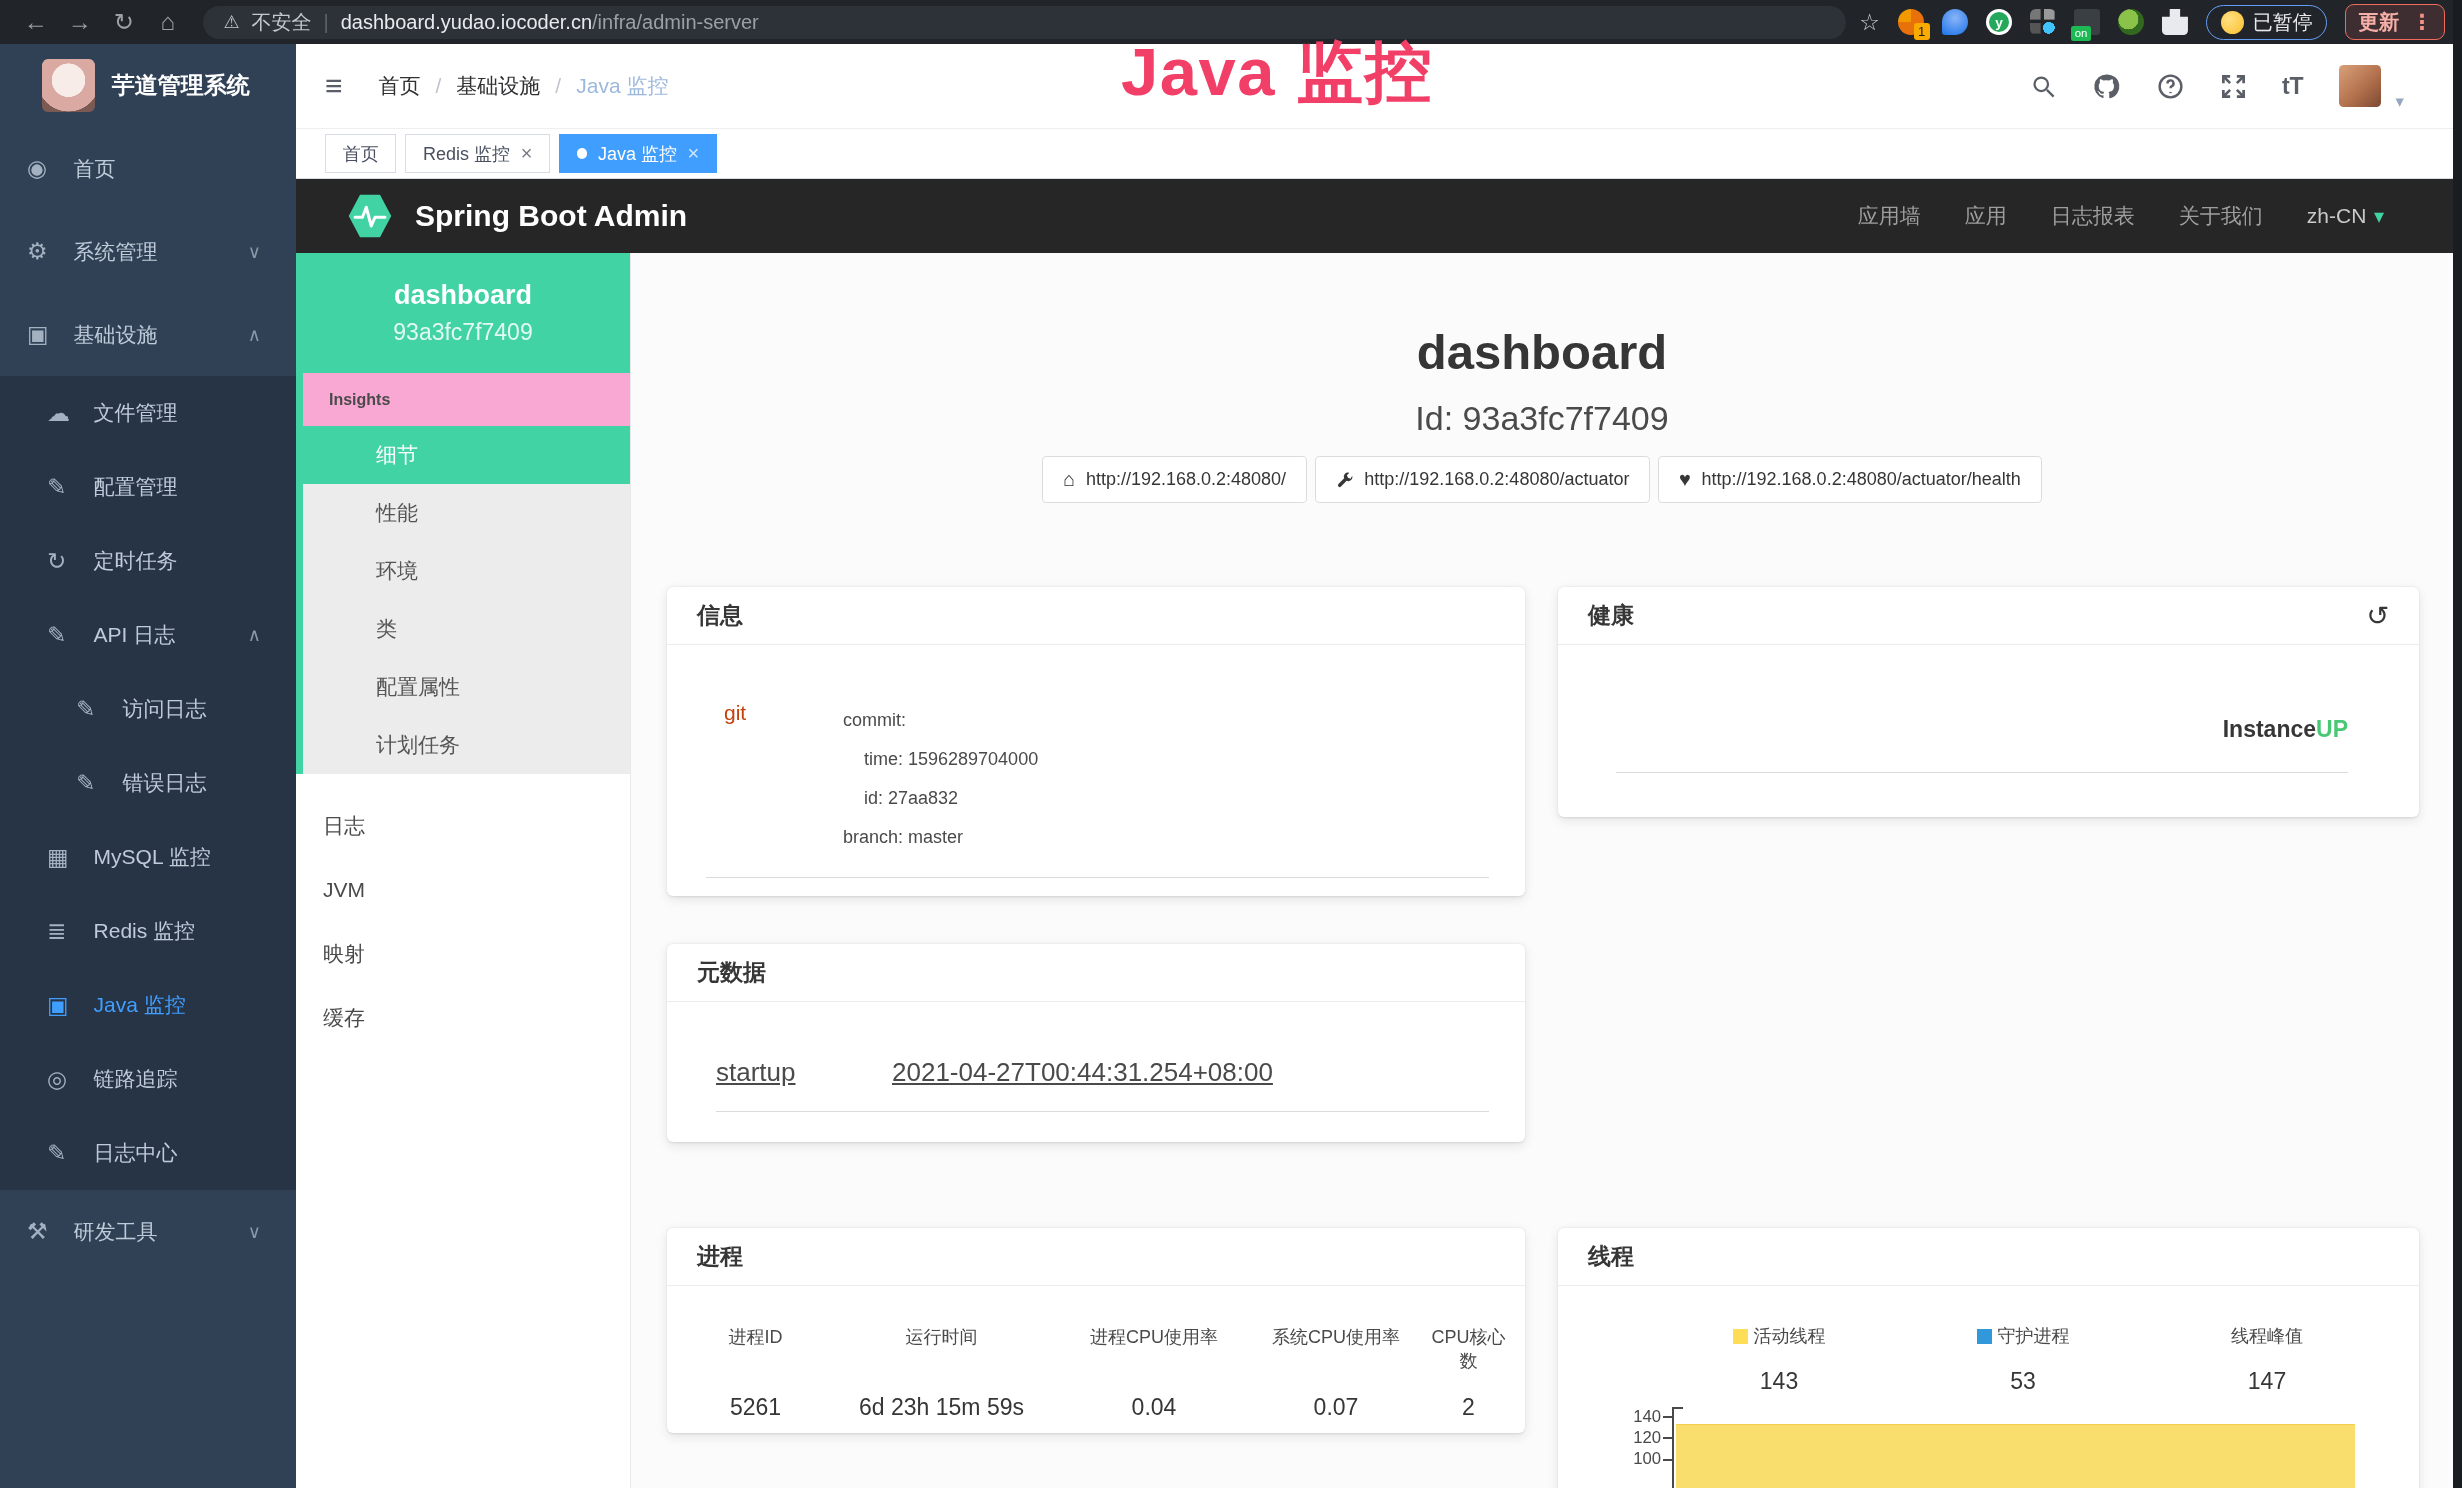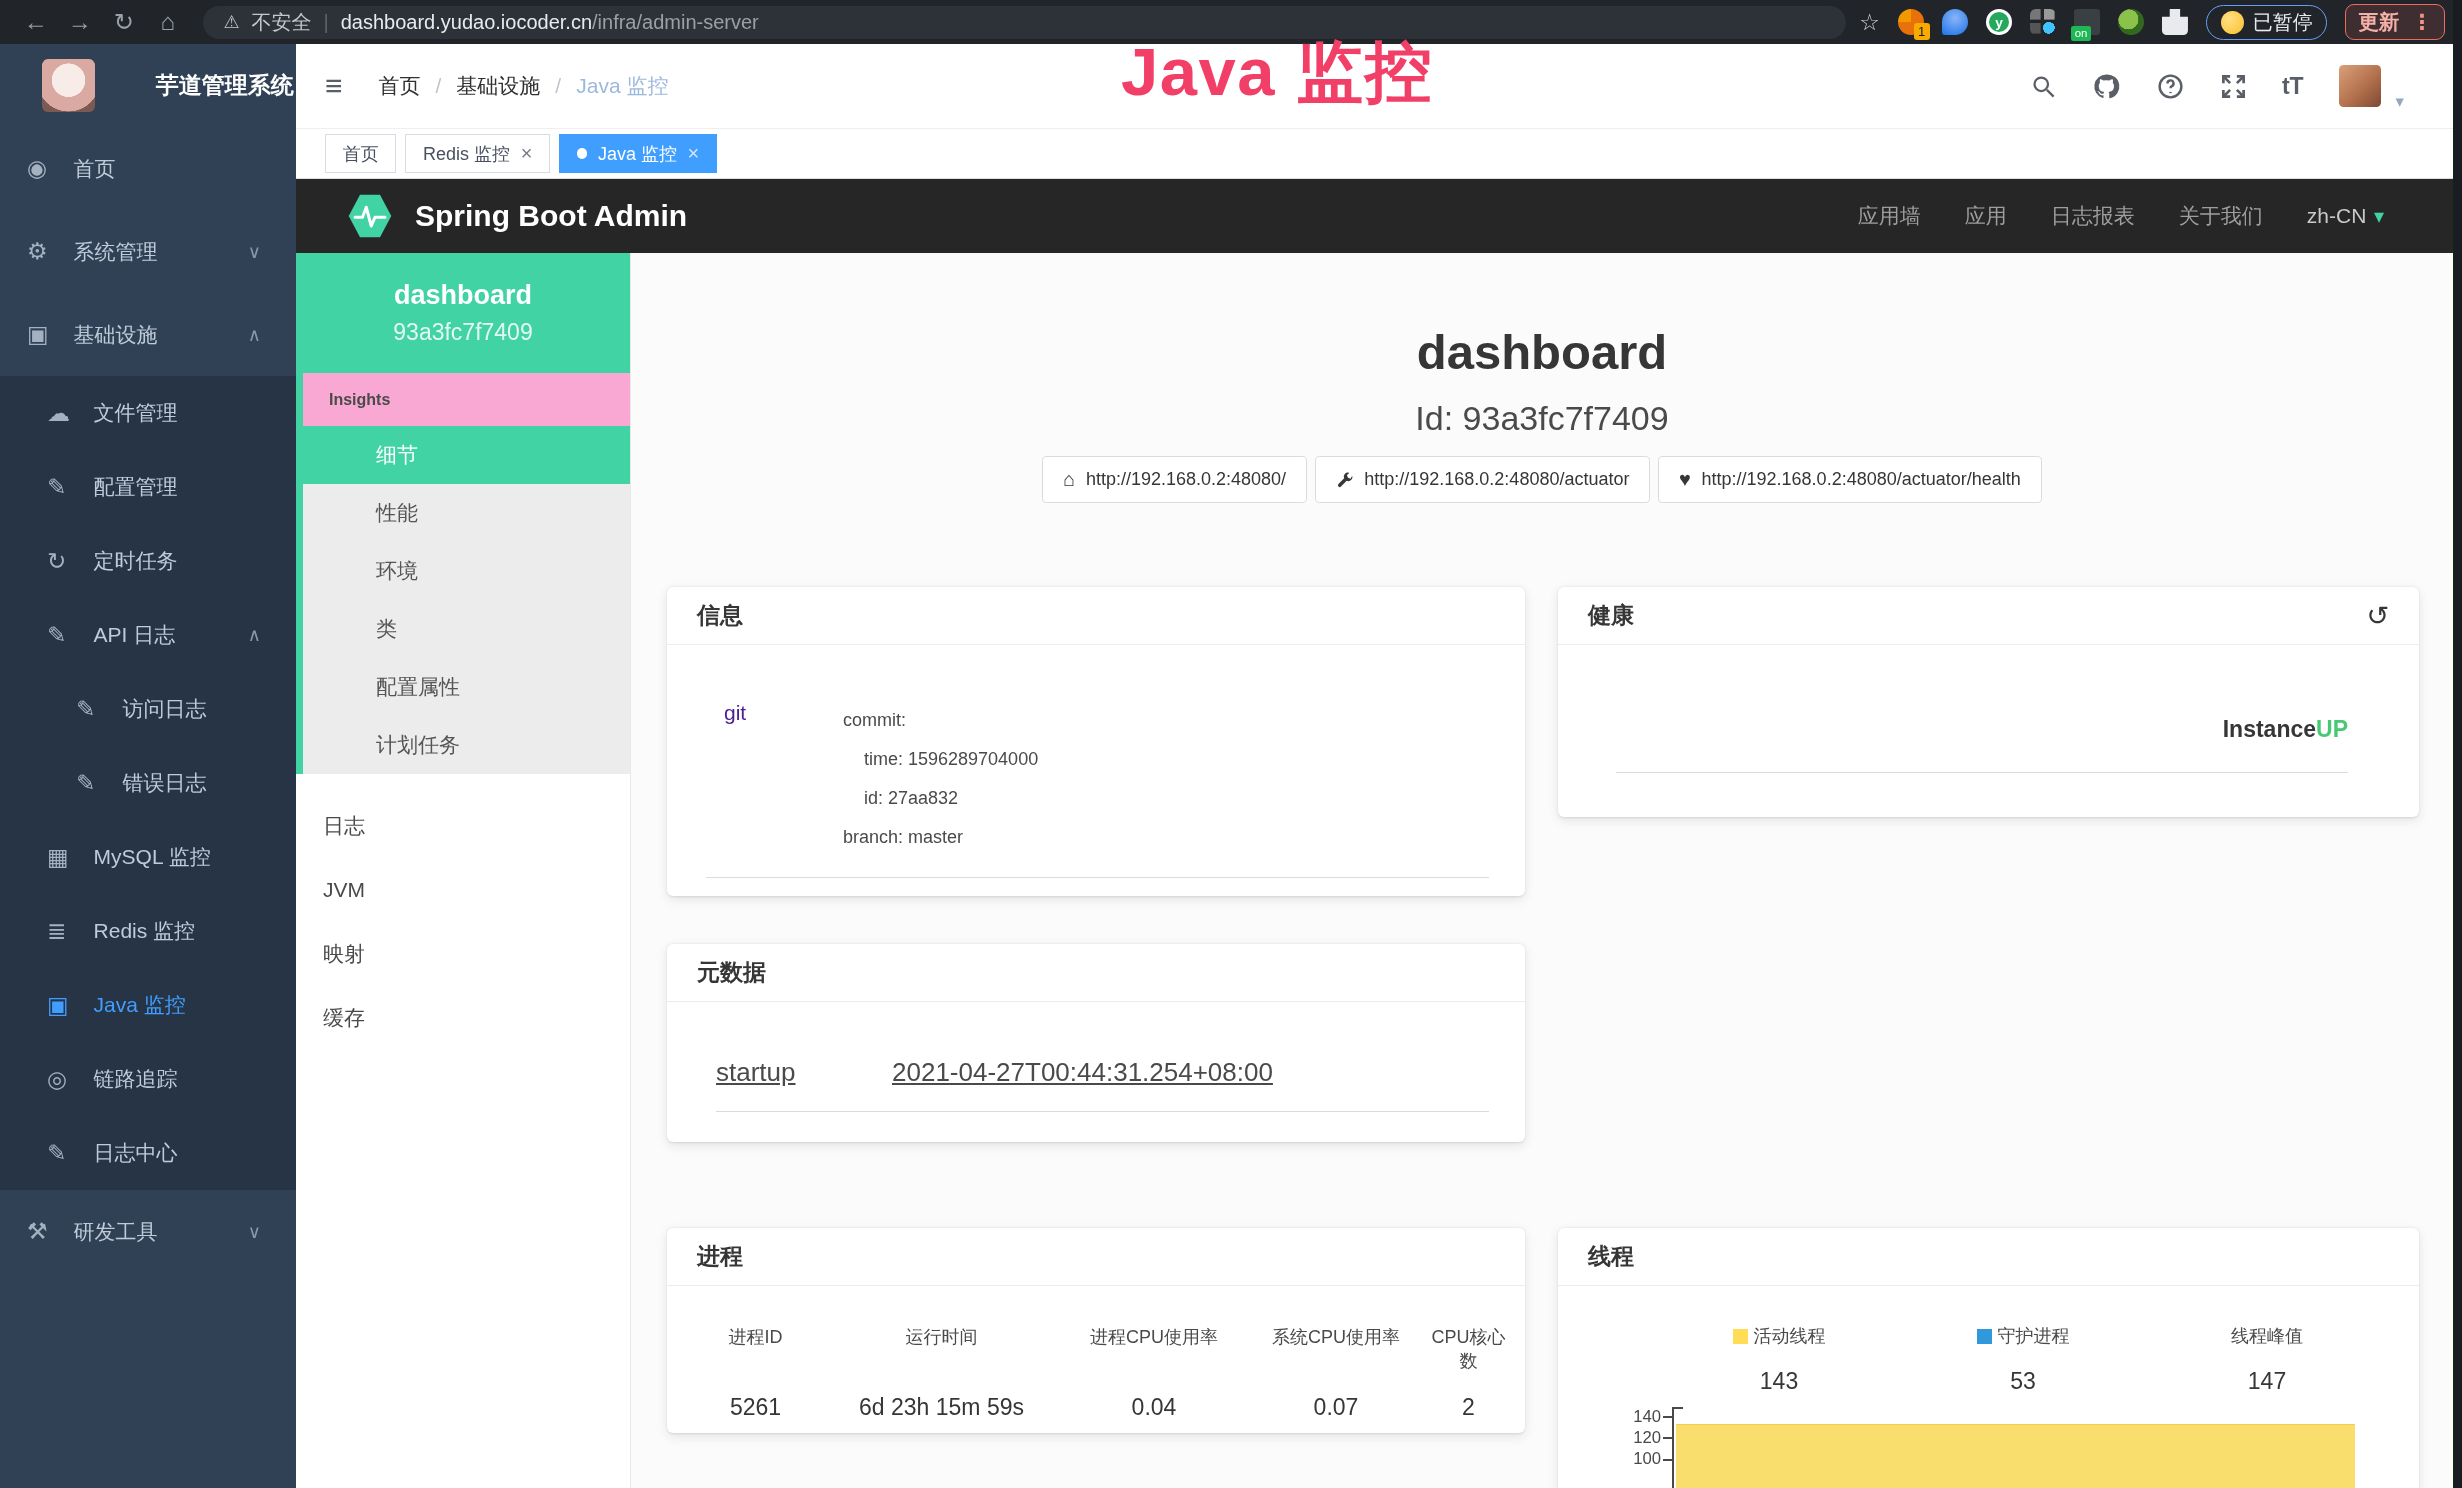--- a/index.html
+++ b/index.html
@@ -43,21 +43,21 @@
 
   
   #annotation { position:absolute; left:1121px; top:27px; font-size:67px; font-weight:700; color:#f23f68;
     z-index:100; letter-spacing:1.5px; }
 
   
   #sidebar { position:absolute; left:0; top:44px; width:296px; bottom:0; background:#304156; z-index:5; }
   .logo-row { display:flex; align-items:center; gap:16.7px; height:83px; padding-left:42px; }
   .logo-img { width:53px; height:53px; border-radius:6px; flex:0 0 auto;
     background:radial-gradient(circle at 50% 40%, #f7ece7 0 40%, #d9a9a2 41% 75%, #7a5a52 76%); }
-  .logo-title { font-size:23px; font-weight:700; color:#fff;margin-left:44px; }
+  .logo-title { font-size:23px; font-weight:700; color:#fff; }
   .menu { font-size:21px; color:#bfcbd9; }
   .m-item { height:83px; display:flex; align-items:center; padding-left:27px; position:relative; cursor:pointer; }
   .submenu { background:#263445; }
   .submenu .m-item { height:74px; padding-left:47px; }
   .submenu .m-item.lvl2 { padding-left:76px; }
   .mi { width:36px; font-size:23px; color:#a3b1c0; flex:0 0 auto; }
   .m-label { margin-left:10.6px; }
   .chev { position:absolute; right:35px; font-size:18px; color:#8a97a6; }
   .m-item.active, .m-item.active .mi { color:#409eff; }
 
@@ -119,21 +119,21 @@
   .linkbtn .li { font-size:20px; color:#363636; }
 
   .card { position:absolute; background:#fff; border-radius:6px;
     box-shadow:0 3.8px 12px rgba(0,0,0,.09), 0 0.8px 2.3px rgba(10,10,10,.1); }
   .card-hd { height:58px; display:flex; align-items:center; justify-content:space-between; padding:0 30px;
     font-size:23px; font-weight:700; color:#363636; border-bottom:1.5px solid #ededed; }
   .hist { font-size:27px; color:#363636; font-weight:400; cursor:pointer; }
 
   #card-info { left:36px; top:334px; width:858px; height:309px; }
   .info-row { display:flex; margin:56px 36px 0 39px; border-bottom:1.5px solid #dbdbdb; padding-bottom:20px; }
-  .info-label { width:137px; padding-left:18px; font-size:21px; color:#4c1d95; }
+  .info-label { width:137px; padding-left:18px; font-size:21px; color:#c2410c; }
   .val-lines { flex:1; font-size:18px; color:#4a4a4a; line-height:39px; }
   .val-lines .ind { padding-left:21px; }
 
   #card-health { left:927px; top:334px; width:861px; height:230px; }
   .health-row { display:flex; justify-content:flex-end; margin:71px 71px 0 58px;
     border-bottom:1.5px solid #dbdbdb; padding-bottom:29px; font-size:23px; }
   .health-label { font-weight:700; color:#363636; }
   .up { color:#48c774; font-weight:700; }
 
   #card-meta { left:36px; top:691px; width:858px; height:198px; }

